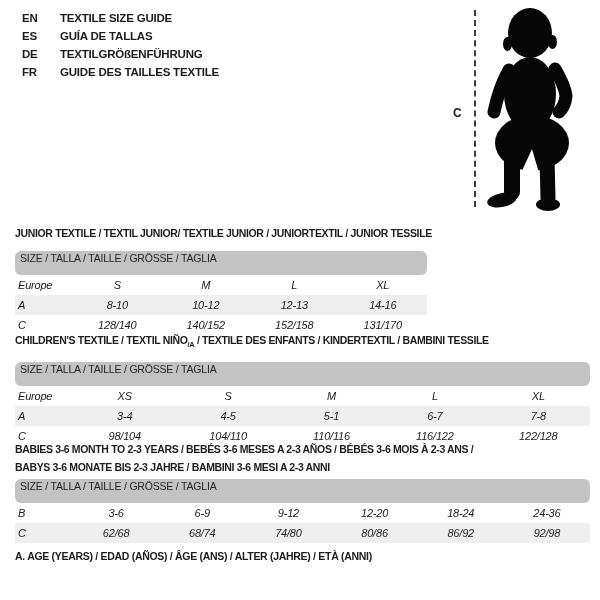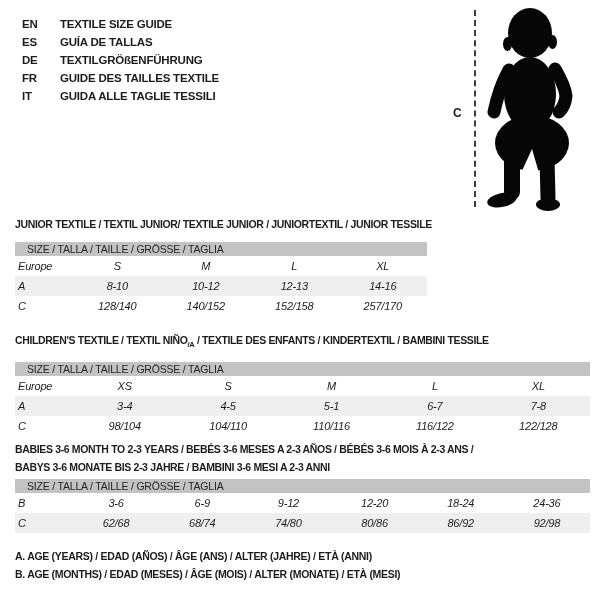--- a/index.html
+++ b/index.html
@@ -9,34 +9,34 @@
     --sil:#060606;
   }
   html,body{margin:0;padding:0;}
   body{
     width:600px;height:600px;position:relative;background:#ffffff;
     font-family:"Liberation Sans",sans-serif;color:var(--text);
     overflow:hidden;
   }
   
   .lang-list{position:absolute;left:22px;top:12px;}
-  .lang-row{display:flex;height:18px;align-items:flex-end;font-weight:bold;font-size:11.5px;letter-spacing:-0.2px;}
+  .lang-row{display:flex;height:18px;align-items:flex-start;font-weight:bold;font-size:11.5px;letter-spacing:-0.2px;}
   .lang-code{width:38px;}
   
   .dash-line{position:absolute;left:474px;top:10px;height:197px;width:0;border-left:2px dashed #3c3c3c;}
   .c-label{position:absolute;left:453px;top:106px;font-weight:bold;font-size:12px;}
   .silhouette{position:absolute;left:485px;top:6px;}
   
   .table-block{position:absolute;left:15px;}
-  #t1{top:215px;width:412px;}
+  #t1{top:224px;width:412px;}
   #t2{top:331px;width:575px;}
   #t3{top:440px;width:575px;}
   .table-title{font-weight:bold;font-size:10.5px;line-height:18px;letter-spacing:-0.35px;white-space:nowrap;}
   .table-title .sub{vertical-align:sub;font-size:7.5px;}
-  .size-bar{height:14px;background:var(--bar);font-size:10.5px;line-height:14px;padding-left:12px;margin-top:8px;letter-spacing:-0.2px;color:#242424;}
+  .size-bar{height:24px;background:var(--bar);font-size:10.5px;line-height:14px;padding-left:5px;margin-top:8px;letter-spacing:-0.2px;color:#242424;border-radius:6px;}
   #t1 .size-bar{margin-top:9px;}
   #t3 .size-bar{margin-top:3px;}
   table.size-table{width:100%;border-collapse:collapse;table-layout:fixed;font-size:11px;letter-spacing:-0.2px;}
   .size-table td{height:20px;padding:0;text-align:center;vertical-align:middle;font-style:italic;}
   .size-table td.lbl{width:55px;text-align:left;padding-left:3px;}
   .size-table tr.shaded{background:var(--shaded);}
   
   .footnotes{position:absolute;left:15px;top:536px;font-weight:bold;font-size:10.5px;line-height:17.5px;letter-spacing:-0.3px;margin-top:12px;}
 </style>
 </head>
@@ -51,24 +51,20 @@
       <span class="lang-code">ES</span>
       <span class="lang-title">GUÍA DE TALLAS</span>
     </div>
     <div class="lang-row">
       <span class="lang-code">DE</span>
       <span class="lang-title">TEXTILGRÖßENFÜHRUNG</span>
     </div>
     <div class="lang-row">
       <span class="lang-code">FR</span>
       <span class="lang-title">GUIDE DES TAILLES TEXTILE</span>
-    </div>
-    <div class="lang-row">
-      <span class="lang-code">IT</span>
-      <span class="lang-title">GUIDA ALLE TAGLIE TESSILI</span>
     </div>
   </div>
 
 <div class="dash-line"></div>
 <div class="c-label">C</div>
 
 <svg class="silhouette" width="112" height="207" viewBox="0 0 112 207" aria-hidden="true">
   <g fill="#060606" stroke="none">
     <ellipse cx="45" cy="27" rx="22" ry="25"></ellipse>
     <ellipse cx="22.5" cy="38" rx="4.5" ry="7"></ellipse>
@@ -104,21 +100,21 @@
           <td class="cell">8-10</td>
           <td class="cell">10-12</td>
           <td class="cell">12-13</td>
           <td class="cell">14-16</td>
         </tr>
         <tr>
           <td class="lbl">C</td>
           <td class="cell">128/140</td>
           <td class="cell">140/152</td>
           <td class="cell">152/158</td>
-          <td class="cell">257/170</td>
+          <td class="cell">131/170</td>
         </tr>
       </tbody>
     </table>
   </div>
 <div class="table-block" id="t2">
     <div class="table-title">
       <div class="title-line"><span>CHILDREN'S TEXTILE / TEXTIL NIÑO</span><span class="sub">/A</span><span> / TEXTILE DES ENFANTS / KINDERTEXTIL / BAMBINI TESSILE</span></div>
     </div>
     <div class="size-bar">SIZE / TALLA / TAILLE / GRÖSSE / TAGLIA</div>
     <table class="size-table">
@@ -175,14 +171,13 @@
           <td class="cell">80/86</td>
           <td class="cell">86/92</td>
           <td class="cell">92/98</td>
         </tr>
       </tbody>
     </table>
   </div>
 
 <div class="footnotes">
     <div class="footnote">A. AGE (YEARS) / EDAD (AÑOS) / ÂGE (ANS) / ALTER (JAHRE) / ETÀ (ANNI)</div>
-    <div class="footnote">B. AGE (MONTHS) / EDAD (MESES) / ÂGE (MOIS) / ALTER (MONATE) / ETÀ (MESI)</div>
   </div>
 
 </body></html>

